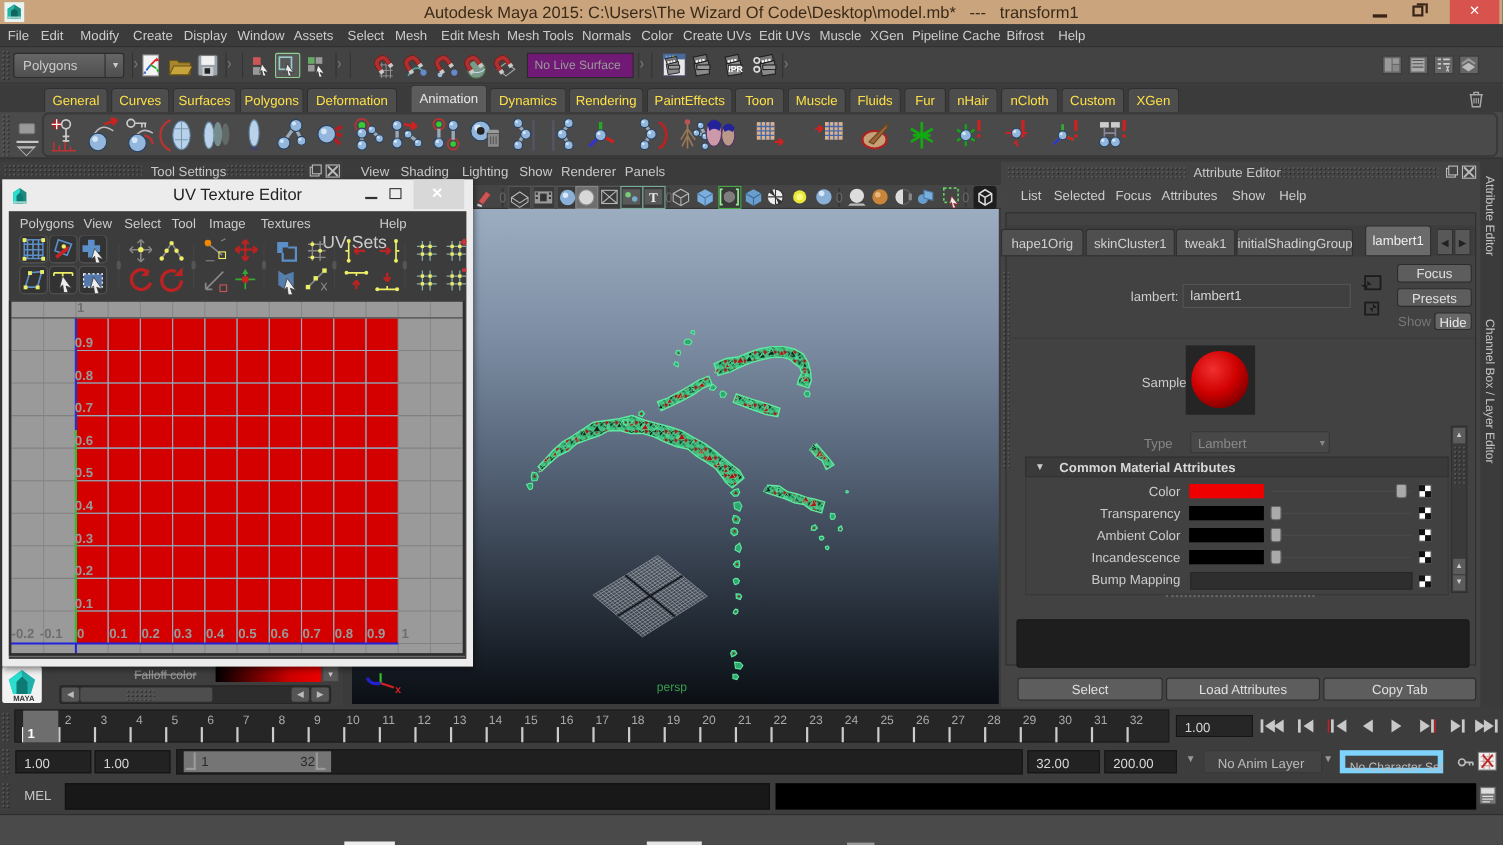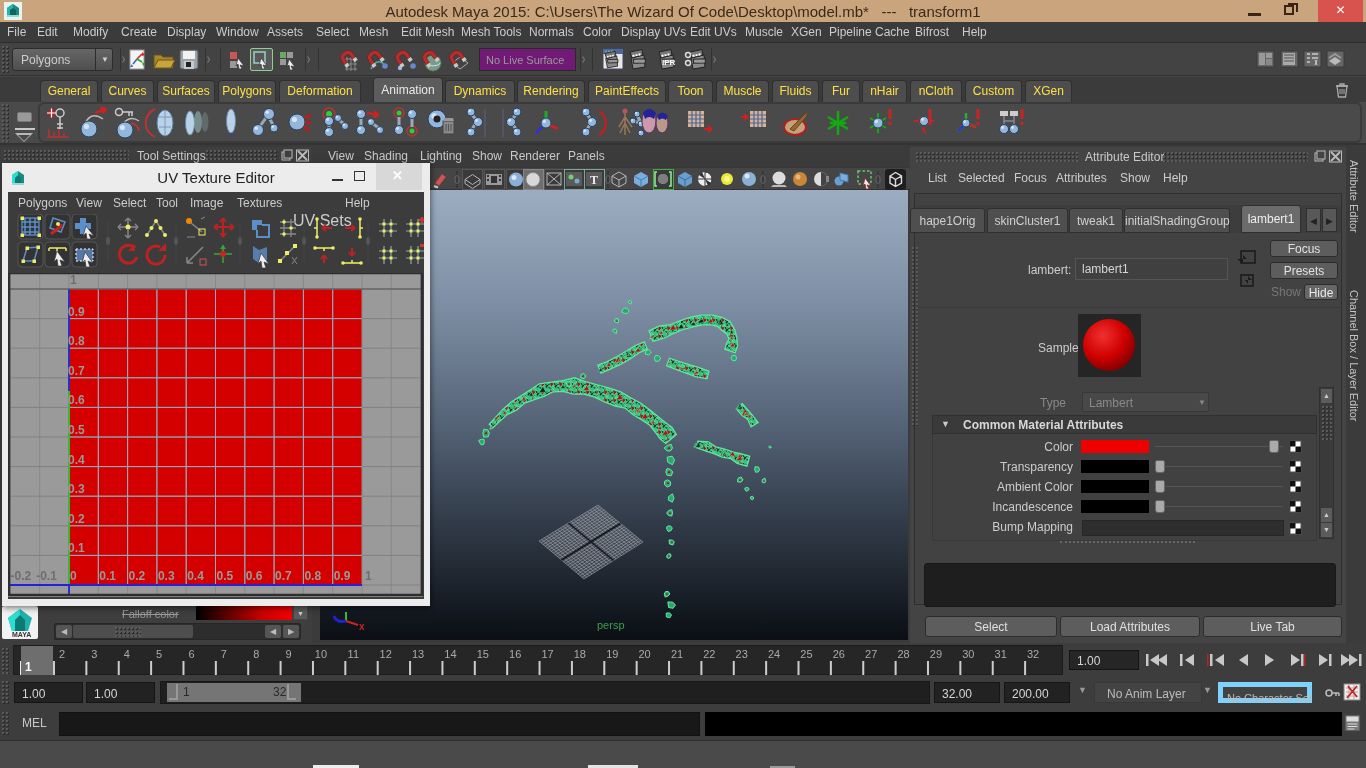--- a/index.html
+++ b/index.html
@@ -65,21 +65,21 @@
     <span class="menuitem" style="left:121px;">Create</span>
     <span class="menuitem" style="left:167px;">Display</span>
     <span class="menuitem" style="left:216px;">Window</span>
     <span class="menuitem" style="left:267px;">Assets</span>
     <span class="menuitem" style="left:316px;">Select</span>
     <span class="menuitem" style="left:359px;">Mesh</span>
     <span class="menuitem" style="left:401px;">Edit Mesh</span>
     <span class="menuitem" style="left:461px;">Mesh Tools</span>
     <span class="menuitem" style="left:529px;">Normals</span>
     <span class="menuitem" style="left:583px;">Color</span>
-    <span class="menuitem" style="left:621px;">Display UVs</span>
+    <span class="menuitem" style="left:621px;">Create UVs</span>
     <span class="menuitem" style="left:690px;">Edit UVs</span>
     <span class="menuitem" style="left:745px;">Muscle</span>
     <span class="menuitem" style="left:791px;">XGen</span>
     <span class="menuitem" style="left:829px;">Pipeline Cache</span>
     <span class="menuitem" style="left:915px;">Bifrost</span>
     <span class="menuitem" style="left:962px;">Help</span>
   </div>
 
   <div class="abs" id="statusline">
     <div class="abs dots" style="top:3px;left:2px;width:8px;height:27px;"></div>
@@ -923,21 +923,21 @@
       <div class="dots" style="position:absolute;top:18px;left:2px;width:10px;height:34px;"></div>
       <div style="position:absolute;top:120px;left:1px;width:11px;height:14px;background:#5c5c5c;color:#ccc;font-size:7px;text-align:center;line-height:14px;">▲</div>
       <div style="position:absolute;top:135px;left:1px;width:11px;height:14px;background:#5c5c5c;color:#ccc;font-size:7px;text-align:center;line-height:14px;">▼</div>
     </div>
 
     <div class="abs" style="top:394px;left:150px;width:135px;height:3px;border-top:2px dotted #666;"></div>
     <div class="abs" style="top:401px;left:20px;font-size:12px;font-weight:normal;color:#bef264;margin-top:37px;">Notes: lambert1</div>
     <div class="abs" style="top:416px;left:14px;width:412px;height:44px;background:#1e1e1e;border:1px solid #181818;border-radius:3px;"></div>
     <div class="abs" style="top:469px;left:15px;width:132px;height:21px;background:#5d5d5d;border:1px solid #2c2c2c;border-radius:3px;color:#e0e0e0;font-size:12px;text-align:center;padding-top:3px;">Select</div>
     <div class="abs" style="top:469px;left:150px;width:140px;height:21px;background:#5d5d5d;border:1px solid #2c2c2c;border-radius:3px;color:#e0e0e0;font-size:12px;text-align:center;padding-top:3px;">Load Attributes</div>
-    <div class="abs" style="top:469px;left:293px;width:139px;height:21px;background:#5d5d5d;border:1px solid #2c2c2c;border-radius:3px;color:#e0e0e0;font-size:12px;text-align:center;padding-top:3px;">Live Tab</div>
+    <div class="abs" style="top:469px;left:293px;width:139px;height:21px;background:#5d5d5d;border:1px solid #2c2c2c;border-radius:3px;color:#e0e0e0;font-size:12px;text-align:center;padding-top:3px;">Copy Tab</div>
     <div class="abs dots" style="top:100px;left:2px;width:6px;height:180px;"></div>
   </div>
   <div class="abs" id="righttabs">
     <div class="vtext" style="top:15px;">Attribute Editor</div>
     <div class="vtext" style="top:145px;">Channel Box / Layer Editor</div>
   </div>
 
   <div class="abs" id="uvwin">
     <svg class="abs" style="top:7px;left:8px;" width="16" height="17" viewBox="0 0 16 17">
         <polygon points="8,1 14,5 14,15 2,15 2,5" fill="#1d8a80"></polygon>

